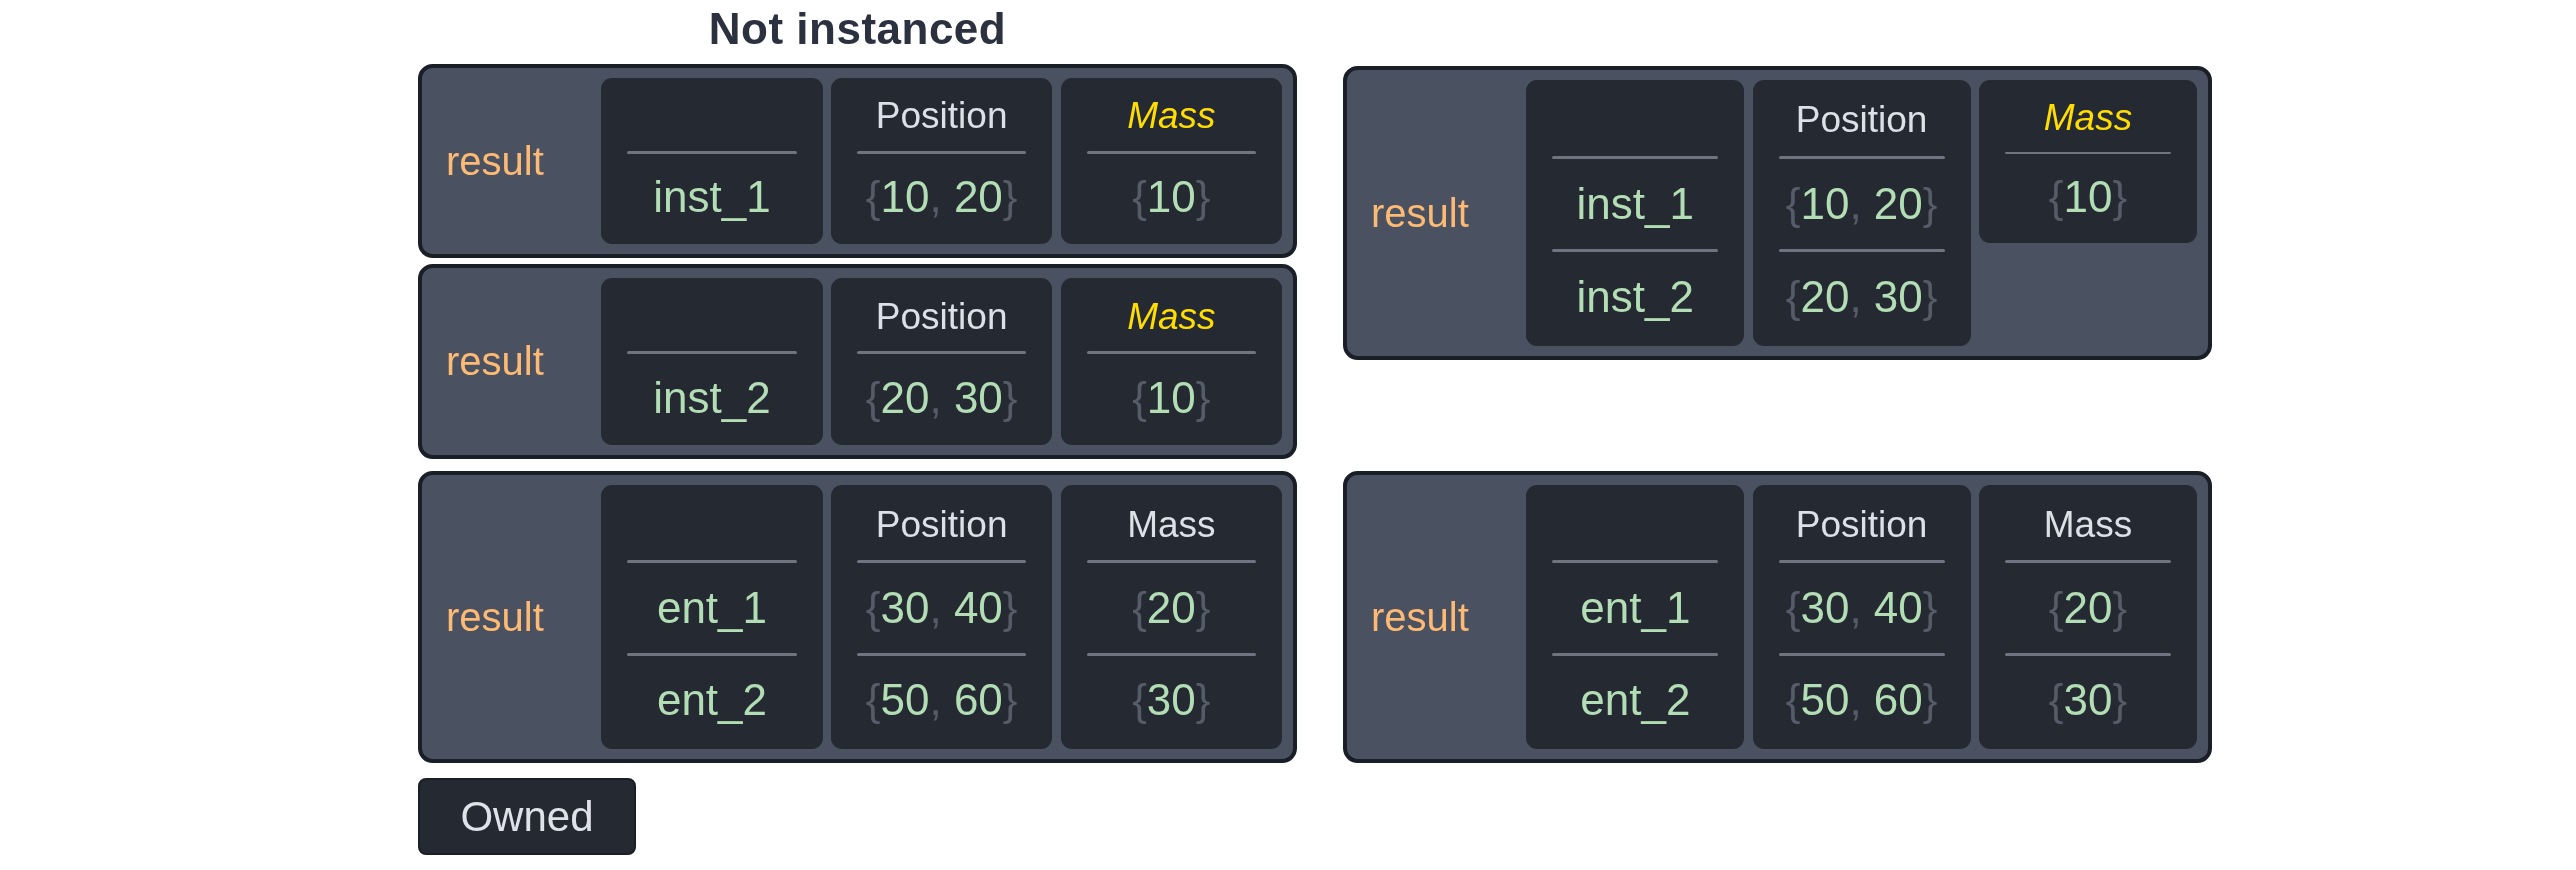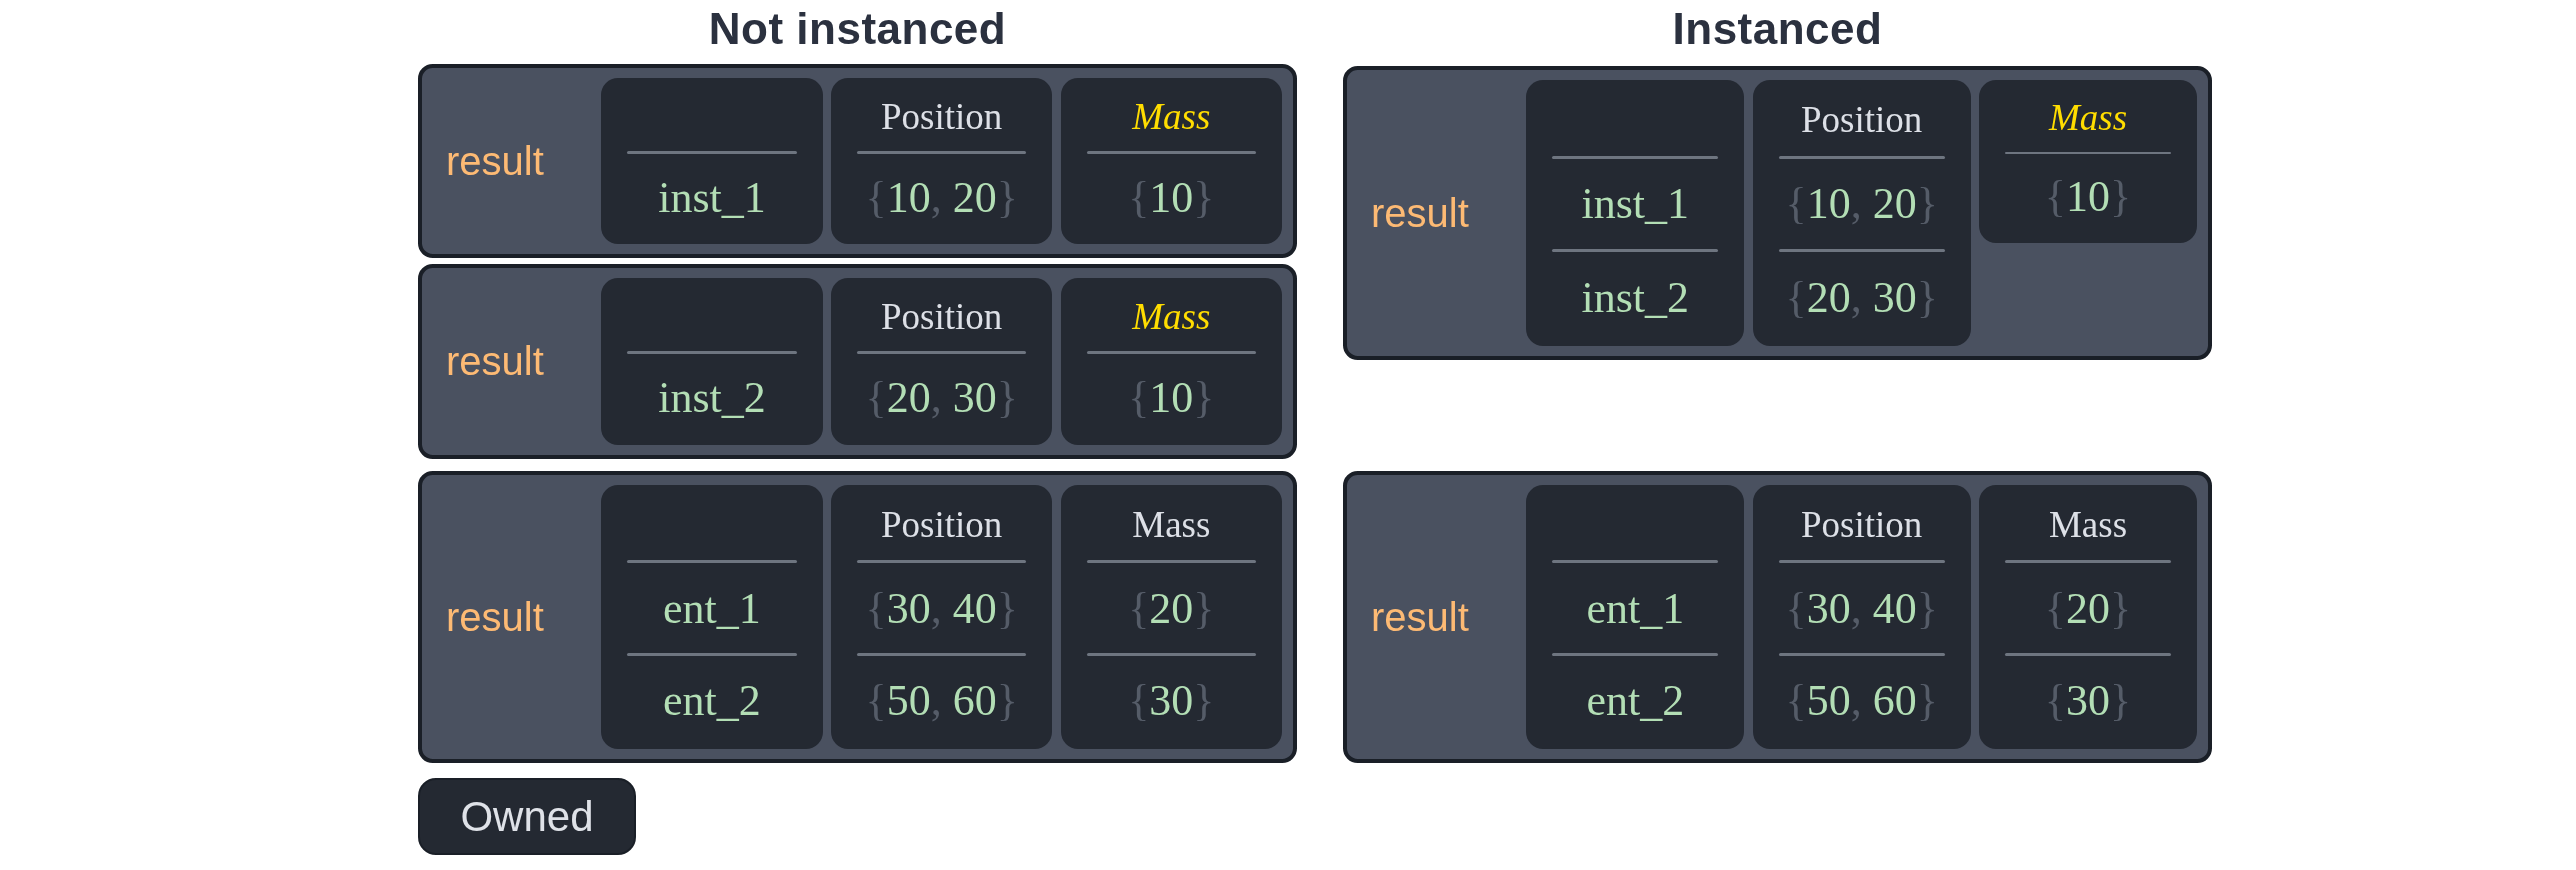--- a/index.html
+++ b/index.html
@@ -5,44 +5,43 @@
   html,body{margin:0;padding:0;background:#ffffff;}
   .canvas{position:relative;width:2576px;height:870px;background:#ffffff;
           font-family:"Liberation Sans",sans-serif;overflow:hidden;}
   .title{position:absolute;text-align:center;font-weight:bold;font-size:44px;
          color:#2b313f;letter-spacing:0.5px;}
   .tbl{position:absolute;background:#4a5160;border:4.6px solid #1a1f27;border-radius:14.7px;
        box-sizing:border-box;display:flex;padding:10px 11px;gap:8.3px;}
   .result{flex:0 0 147px;padding-left:13px;display:flex;align-items:center;
           color:#fdba74;font-size:40px;}
   .cols{flex:1;display:flex;gap:8.3px;align-items:stretch;}
-  .col{flex:1;background:#242932;border-radius:17px;display:flex;flex-direction:column;
-       overflow:hidden;box-sizing:border-box;padding:3.7px 0;font-family:Liberation Serif, serif;}
+  .col{flex:1;background:#242932;border-radius:11px;display:flex;flex-direction:column;
+       overflow:hidden;box-sizing:border-box;padding:3.7px 0;}
   .col.short{align-self:flex-start;height:163px;}
   .hdr{flex:0.8 1 0;display:flex;align-items:center;justify-content:center;
        font-size:37px;color:#dde0e7;}
   .hdr.shared{color:#ffdd00;font-style:italic;}
   .sep{flex:0 0 2.8px;background:#6e7580;margin:0 26px;border-radius:1.8px;}
   .cell{flex:1 1 0;display:flex;align-items:center;justify-content:center;
         font-size:44px;color:#b3deb5;}
   .cell .pn{color:#555c68;white-space:pre;}
   .cell .dg{color:#b3deb5;text-align:center;}
   .legend-box{position:absolute;height:77px;background:#242932;border:2.8px solid #1a1f27;
-              border-radius:18px;box-sizing:border-box;display:flex;align-items:center;
+              border-radius:8px;box-sizing:border-box;display:flex;align-items:center;
               justify-content:center;font-size:42px;}
   .legend-box.owned{color:#dfe2e8;}
   .legend-box.shared{color:#ffdd00;font-style:italic;}
 </style>
 </head>
 <body>
 
 <div class="canvas">
 
   <div class="title" style="left:418px;top:3.7px;width:879px;">Not instanced</div>
-  <div class="title" style="left:1343px;top:3.7px;width:869px;">Instanced</div>
 
   <div class="tbl" style="left:418px;top:64px;width:879px;height:194px;">
     <div class="result">result</div>
     <div class="cols">
       <div class="col">
         <div class="hdr"></div>
         <div class="sep"></div>
         <div class="cell">inst_1</div>
       </div>
       <div class="col">

